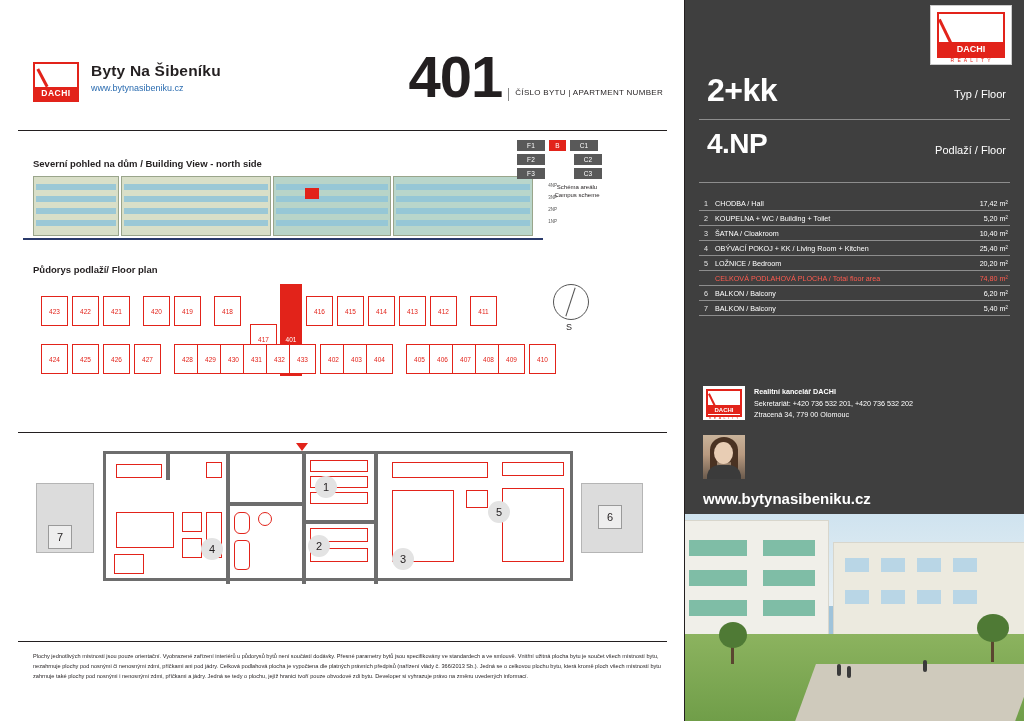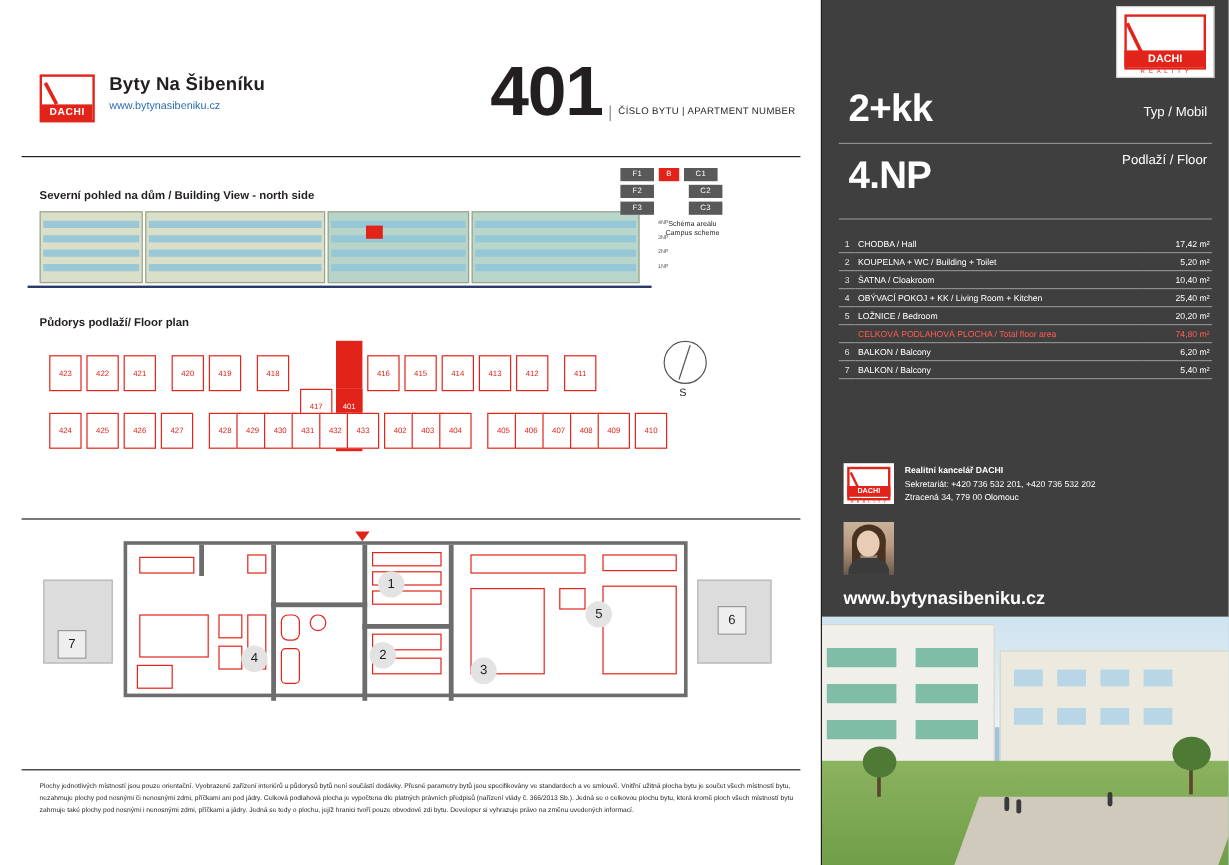--- a/index.html
+++ b/index.html
@@ -99,22 +99,22 @@
   .rtop { position:absolute; left:0; top:0; width:339px; height:514px; background:#3f3f3f; color:#fff; }
 
   .dachi-badge { position:absolute; right:12px; top:5px; width:82px; height:60px; background:#fff; border:1px solid #ccc; }
   .dachi-badge .inner { position:absolute; inset:6px; border:2.5px solid #e2231a; }
   .dachi-badge .sl { position:absolute; left:13px; top:12px; width:3px; height:28px; background:#e2231a; transform:rotate(-26deg); }
   .dachi-badge .lbl { position:absolute; left:6px; right:6px; bottom:8px; height:14px; background:#e2231a; color:#fff; font-size:9px; font-weight:bold; display:flex; align-items:center; justify-content:center; }
   .dachi-badge .sub { position:absolute; left:6px; right:6px; bottom:1px; font-size:5px; color:#e2231a; text-align:center; letter-spacing:1px; }
 
   .typ { position:absolute; left:22px; top:72px; font-size:32px; font-weight:bold; letter-spacing:-.5px; }
   .typlabel { position:absolute; right:18px; top:88px; font-size:11px; }
-  .np { position:absolute; left:22px; top:128px; font-size:32px; font-weight:bold; letter-spacing:-.5px; }
-  .nplabel { position:absolute; right:18px; top:128px; font-size:11px; }
+  .np { position:absolute; left:22px; top:128px; font-size:28px; font-weight:bold; letter-spacing:-.5px; }
+  .nplabel { position:absolute; right:18px; top:144px; font-size:11px; }
   .rhr1 { position:absolute; left:14px; right:14px; top:119px; height:1px; background:#8d8d8d; }
   .rhr2 { position:absolute; left:14px; right:14px; top:182px; height:1px; background:#8d8d8d; }
 
   table.rooms { position:absolute; left:14px; top:196px; width:311px; border-collapse:collapse; font-size:7.2px; }
   table.rooms td { padding:2.5px 2px; border-bottom:1px solid #8d8d8d; }
   table.rooms td.idx { width:14px; text-align:center; color:#e6e6e6; }
   table.rooms td.area { width:58px; text-align:right; white-space:nowrap; }
   table.rooms tr.sum td { font-weight:normal; }
   table.rooms tr.total td { color:#ff5b4f; }
 
@@ -344,21 +344,21 @@
     <div class="rtop">
 
       <div class="dachi-badge">
         <div class="inner"></div>
         <div class="sl"></div>
         <div class="lbl">DACHI</div>
         <div class="sub">R E A L I T Y</div>
       </div>
 
       <div class="typ">2+kk</div>
-      <div class="typlabel">Typ / Mobil</div>
+      <div class="typlabel">Typ / Floor</div>
       <div class="rhr1"></div>
       <div class="np">4.NP</div>
       <div class="nplabel">Podlaží / Floor</div>
       <div class="rhr2"></div>
 
       <table class="rooms">
         <tbody>
             <tr>
           <td class="idx">1</td>
           <td>CHODBA / Hall</td>

